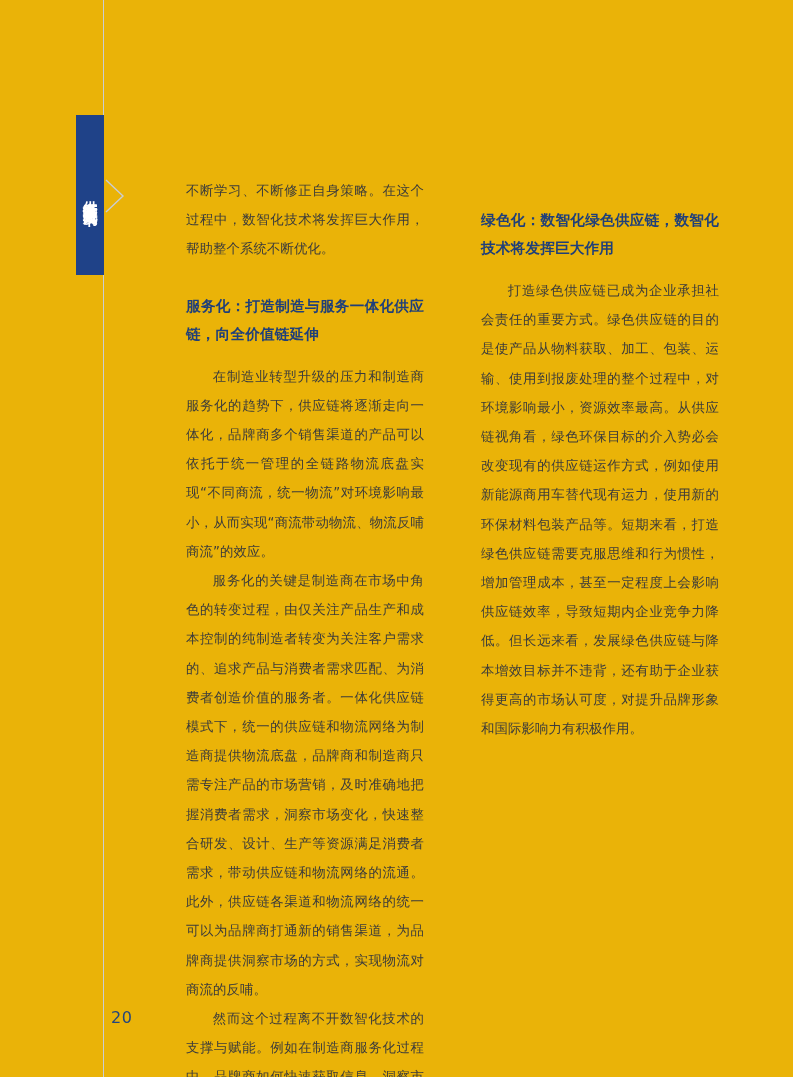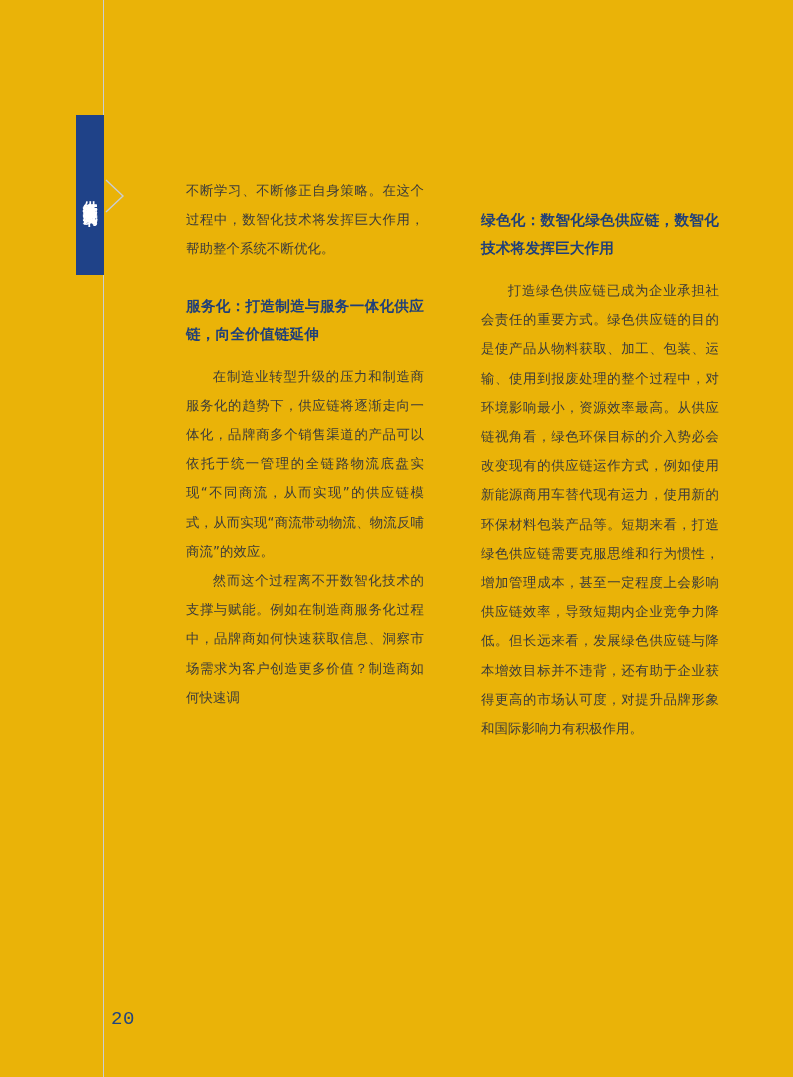--- a/index.html
+++ b/index.html
@@ -109,25 +109,24 @@
     text-justify: inter-ideograph;
   }
   h2.section-heading.first-right {
     margin-top: 30px;
   }
 
   .page-number {
     position: absolute;
     left: 111px;
     top: 1008px;
-    font-size: 19px;
+    font-size: 16px;
     font-weight: normal;
     color: #23457e;
     letter-spacing: 0.5px;
-    font-family: Liberation Mono, monospace;
   }
 </style>
 </head>
 <body>
 
 <div class="page">
 
   <div class="margin-rule"></div>
 
   <div class="side-tab">
@@ -140,22 +139,23 @@
     </svg>
   </div>
 
   <div class="columns">
 
     <div class="col">
       <p class="body-text">不断学习、不断修正自身策略。在这个过程中，数智化技术将发挥巨大作用，帮助整个系统不断优化。</p>
 
       <h2 class="section-heading">服务化：打造制造与服务一体化供应链，向全价值链延伸</h2>
 
-      <p class="body-text indent">在制造业转型升级的压力和制造商服务化的趋势下，供应链将逐渐走向一体化，品牌商多个销售渠道的产品可以依托于统一管理的全链路物流底盘实现“不同商流，从而实现”的供应链模式，从而实现“商流带动物流、物流反哺商流”的效应。</p>
+      <p class="body-text indent">在制造业转型升级的压力和制造商服务化的趋势下，供应链将逐渐走向一体化，品牌商多个销售渠道的产品可以依托于统一管理的全链路物流底盘实现“不同商流，统一物流”对环境影响最小，从而实现“商流带动物流、物流反哺商流”的效应。</p>
 
+      <p class="body-text indent">服务化的关键是制造商在市场中角色的转变过程，由仅关注产品生产和成本控制的纯制造者转变为关注客户需求的、追求产品与消费者需求匹配、为消费者创造价值的服务者。一体化供应链模式下，统一的供应链和物流网络为制造商提供物流底盘，品牌商和制造商只需专注产品的市场营销，及时准确地把握消费者需求，洞察市场变化，快速整合研发、设计、生产等资源满足消费者需求，带动供应链和物流网络的流通。此外，供应链各渠道和物流网络的统一可以为品牌商打通新的销售渠道，为品牌商提供洞察市场的方式，实现物流对商流的反哺。</p>
 
       <p class="body-text indent">然而这个过程离不开数智化技术的支撑与赋能。例如在制造商服务化过程中，品牌商如何快速获取信息、洞察市场需求为客户创造更多价值？制造商如何快速调</p>
     </div>
 
     <div class="col">
 
       <h2 class="section-heading first-right">绿色化：数智化绿色供应链，数智化技术将发挥巨大作用</h2>
 
       <p class="body-text indent">打造绿色供应链已成为企业承担社会责任的重要方式。绿色供应链的目的是使产品从物料获取、加工、包装、运输、使用到报废处理的整个过程中，对环境影响最小，资源效率最高。从供应链视角看，绿色环保目标的介入势必会改变现有的供应链运作方式，例如使用新能源商用车替代现有运力，使用新的环保材料包装产品等。短期来看，打造绿色供应链需要克服思维和行为惯性，增加管理成本，甚至一定程度上会影响供应链效率，导致短期内企业竞争力降低。但长远来看，发展绿色供应链与降本增效目标并不违背，还有助于企业获得更高的市场认可度，对提升品牌形象和国际影响力有积极作用。</p>
     </div>

